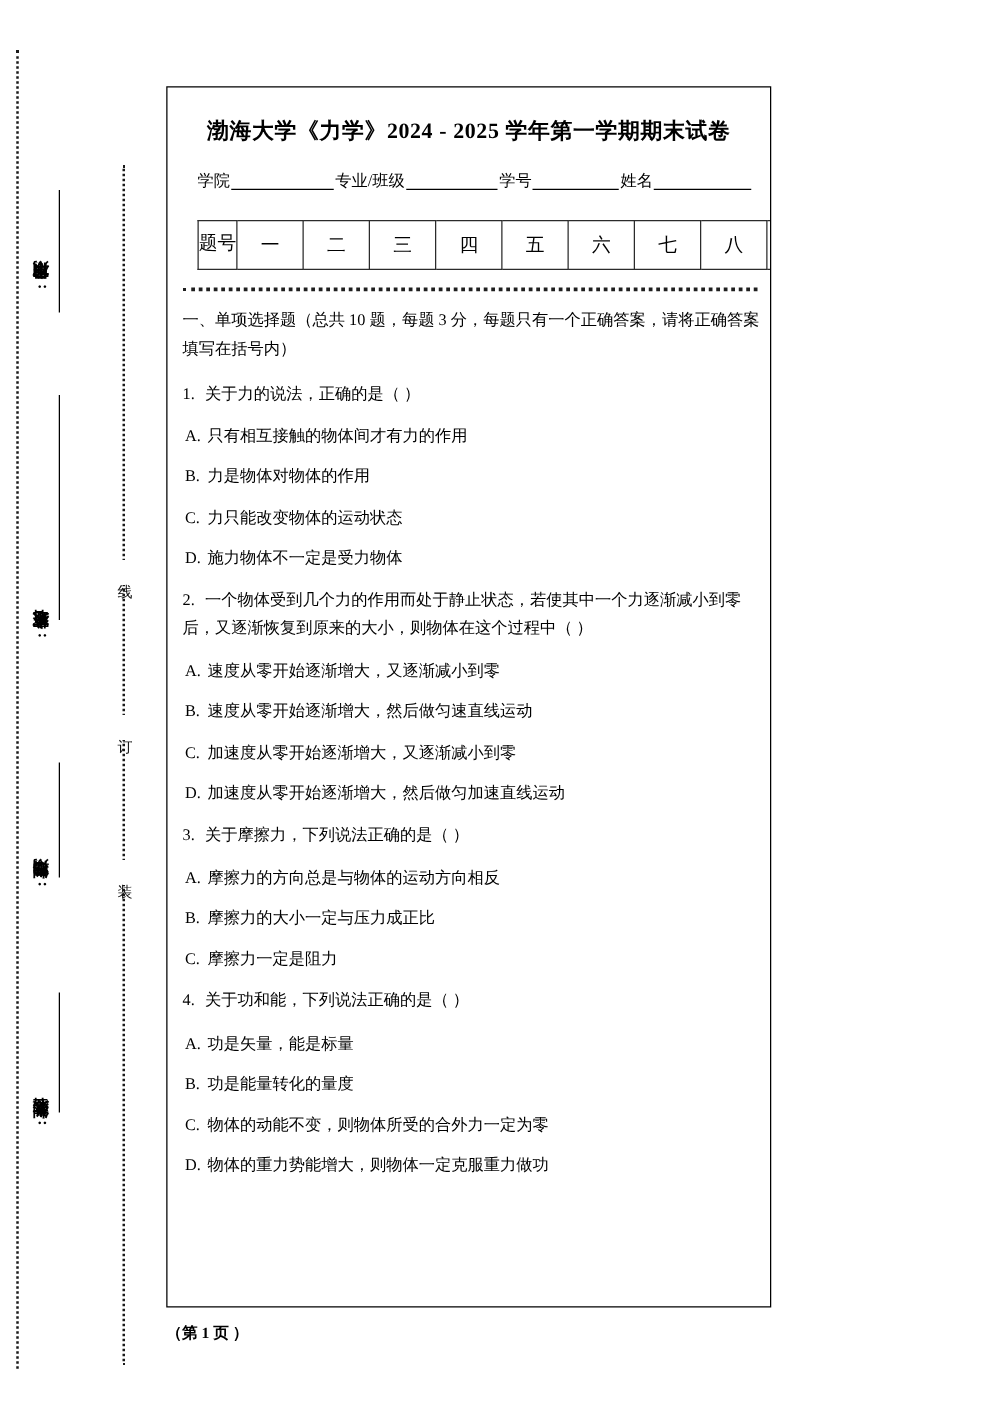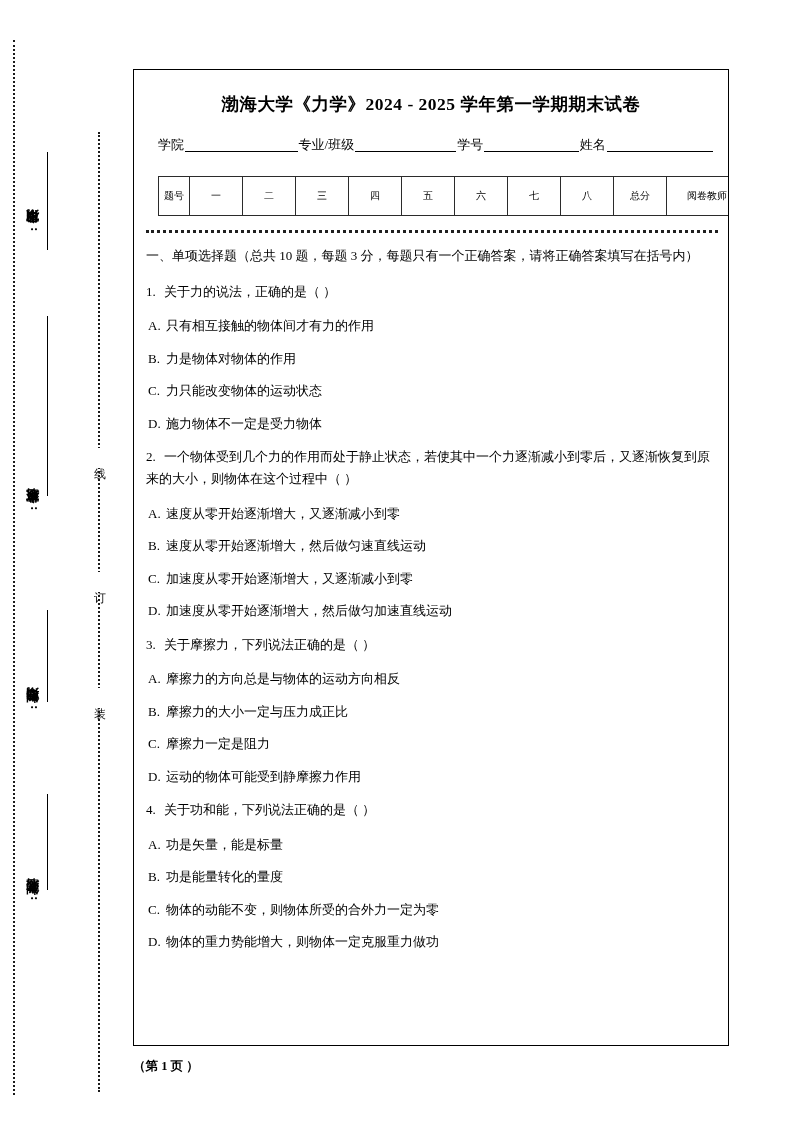--- a/index.html
+++ b/index.html
@@ -75,21 +75,21 @@
     left: 47px;
     width: 0;
     border-left: 1px solid #000;
   }
 
   
   .paper-frame {
     position: absolute;
     left: 133px;
     top: 69px;
-    width: 596px;
+    width: 484px;
     height: 977px;
     border: 1.6px solid #000;
     box-sizing: border-box;
     padding: 0;
     overflow: hidden;
   }
 
   .title {
     text-align: center;
     font-size: 17.5px;
@@ -123,21 +123,21 @@
   table.score-table {
     border-collapse: collapse;
     margin: 22px 22px 0 24px;
     width: 550px;
     table-layout: fixed;
   }
   table.score-table td {
     border: 1px solid #2b2b2b;
     text-align: center;
     vertical-align: middle;
-    font-size: 10px;
+    font-size: 15px;
     height: 38px;
     padding: 0;
     font-family: "Liberation Serif", "DejaVu Serif", serif;
   }
   td.rowhead {
     width: 30px;
     line-height: 1.02;
     font-size: 12.5px;
     padding: 2px 0;
   }
@@ -290,23 +290,20 @@
     </div>
     <div class="option">
       <span class="opt-letter">A.</span><span>摩擦力的方向总是与物体的运动方向相反</span>
     </div>
     <div class="option">
       <span class="opt-letter">B.</span><span>摩擦力的大小一定与压力成正比</span>
     </div>
     <div class="option">
       <span class="opt-letter">C.</span><span>摩擦力一定是阻力</span>
     </div>
-    <div class="option">
-      <span class="opt-letter">D.</span><span>运动的物体可能受到静摩擦力作用</span>
-    </div>
 
     <div class="question">
       <span class="opt-letter">4.</span><span>关于功和能，下列说法正确的是（   ）</span>
     </div>
     <div class="option">
       <span class="opt-letter">A.</span><span>功是矢量，能是标量</span>
     </div>
     <div class="option">
       <span class="opt-letter">B.</span><span>功是能量转化的量度</span>
     </div>

